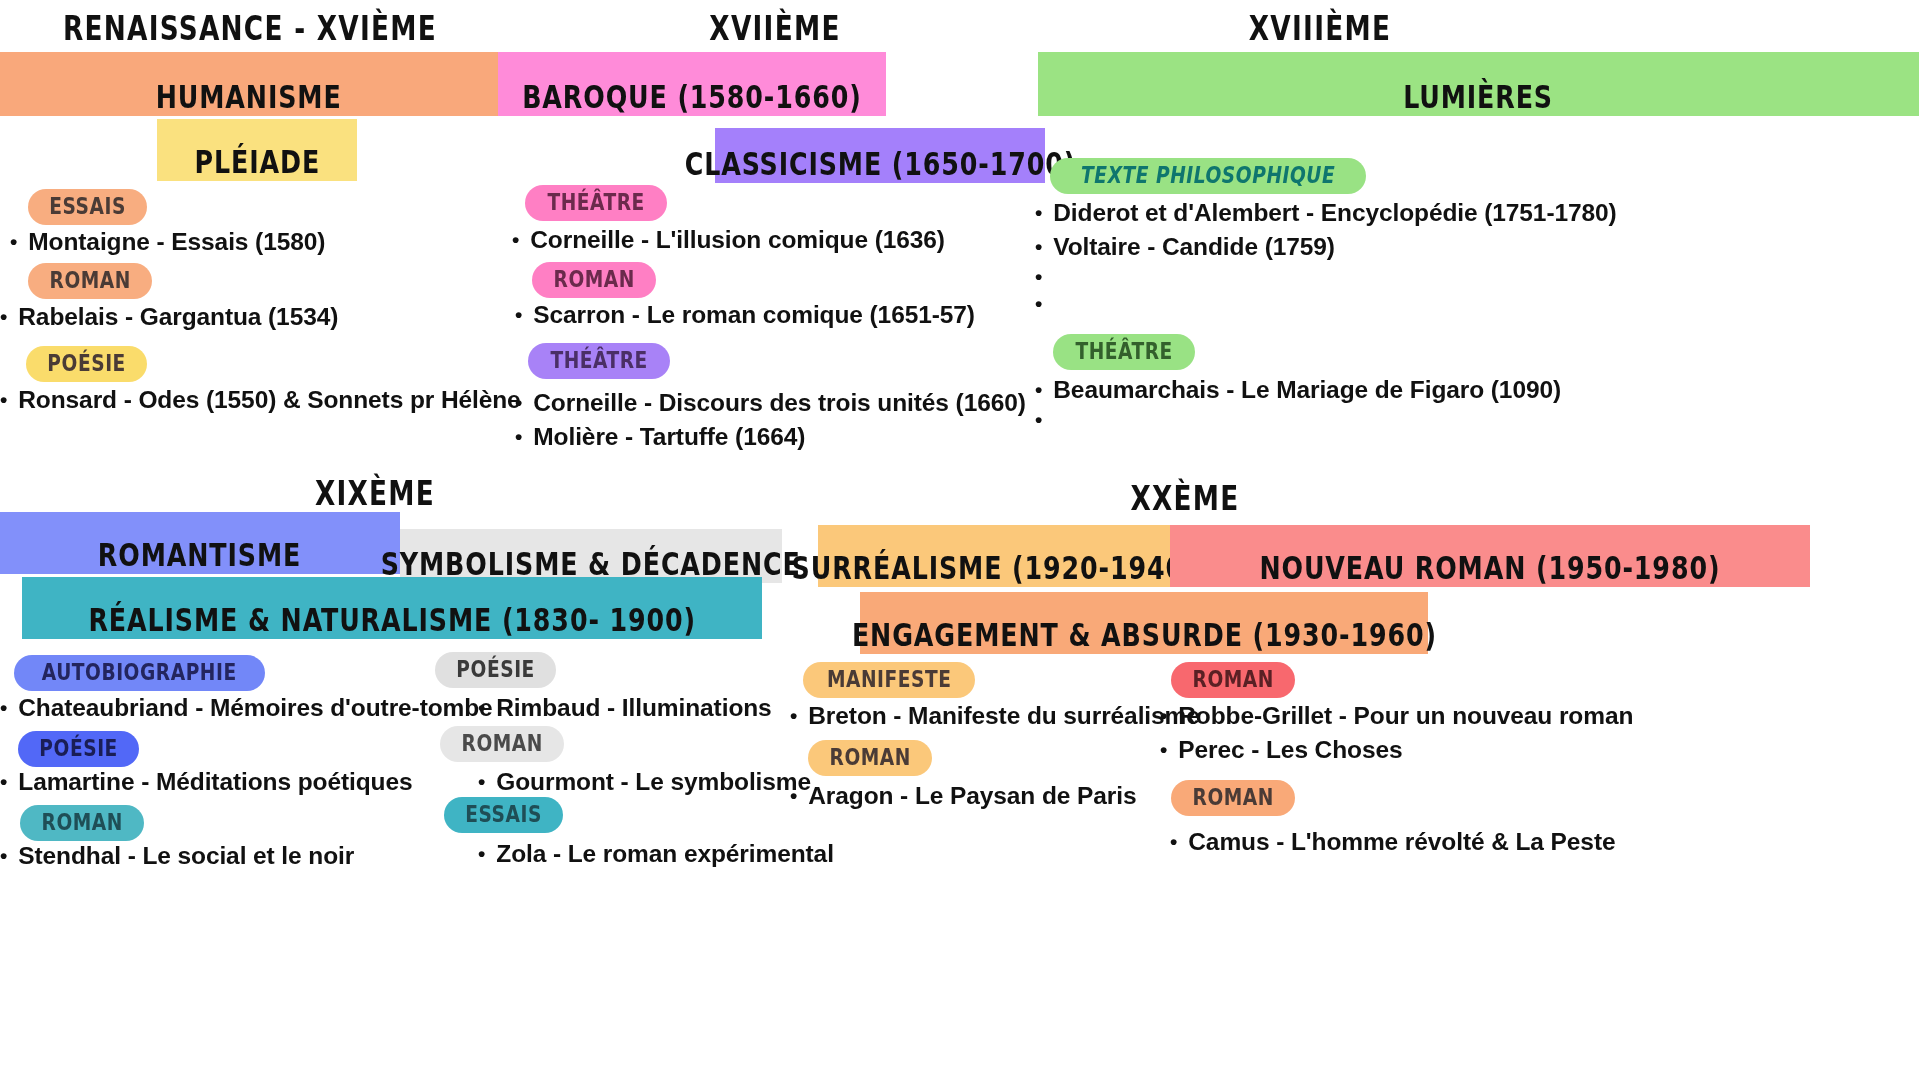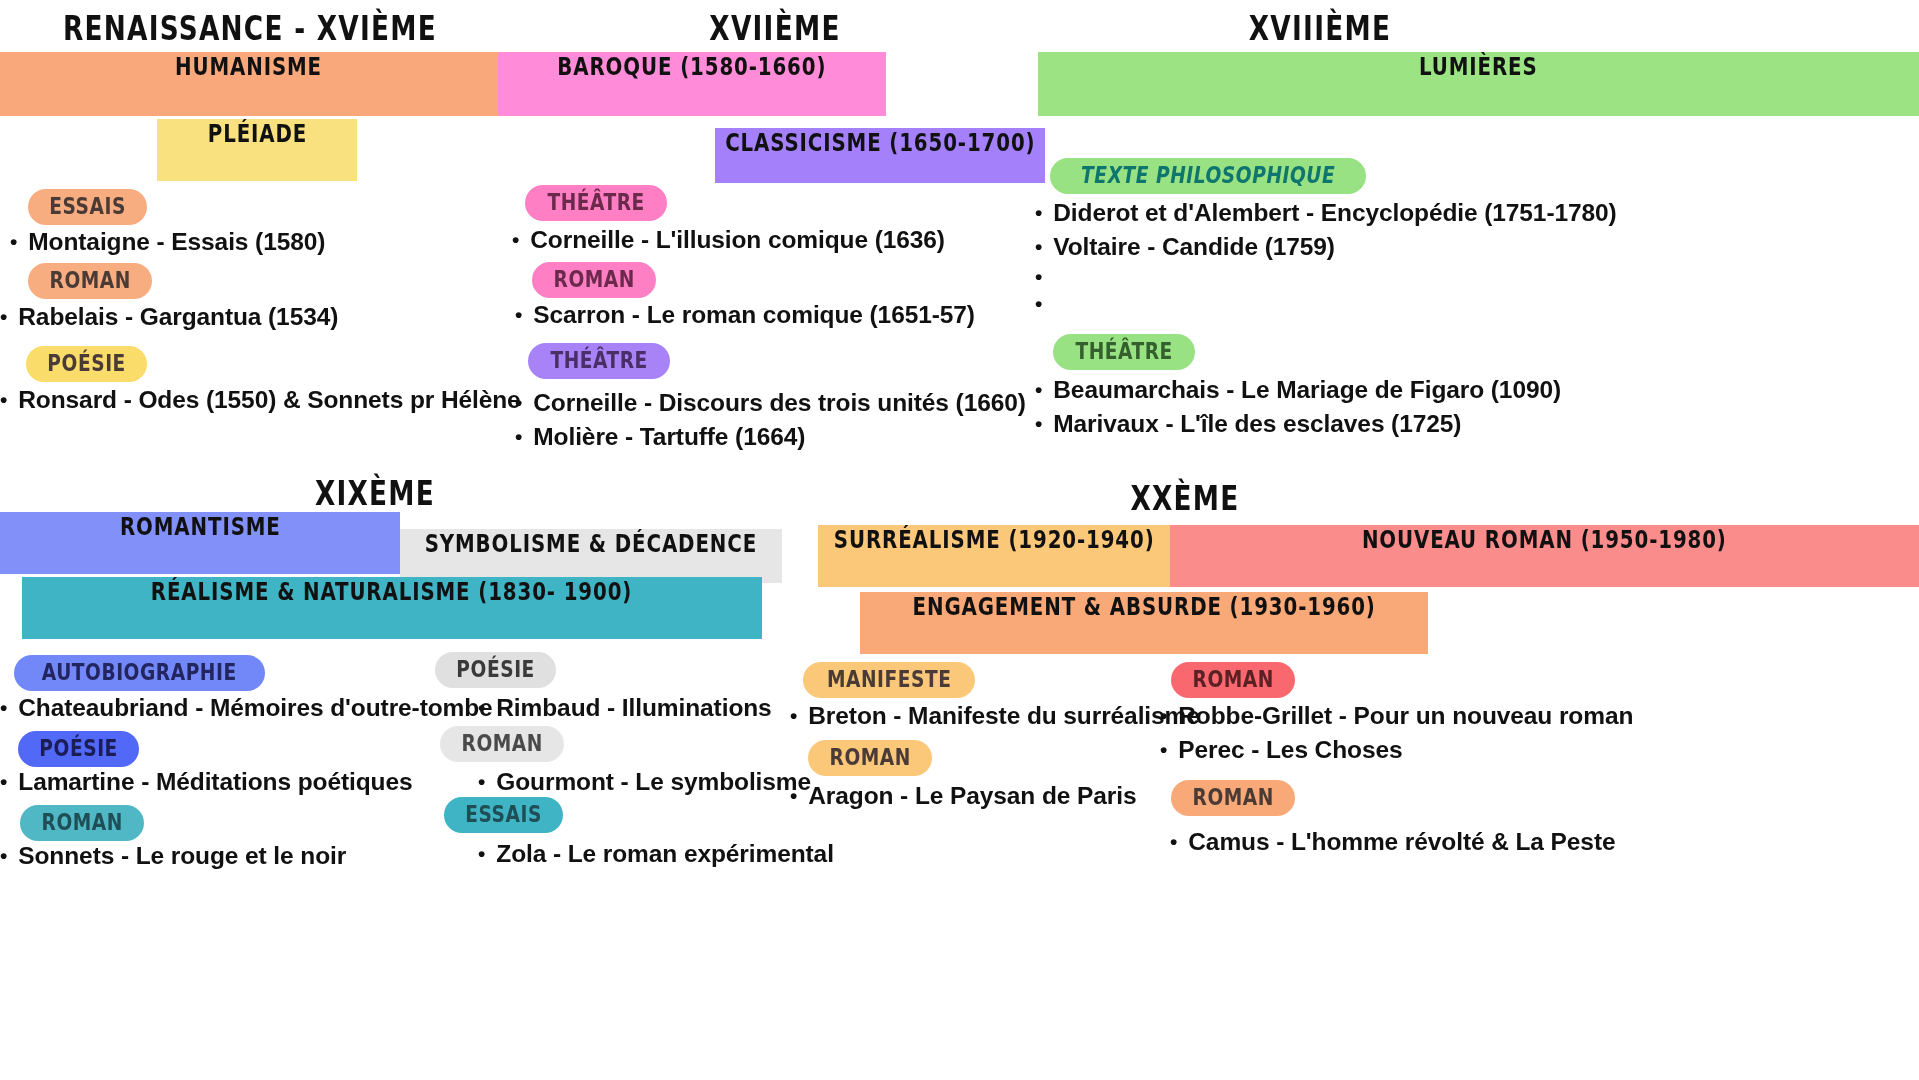--- a/index.html
+++ b/index.html
@@ -28,25 +28,25 @@
     color: #111111;
     text-align: center;
     white-space: nowrap;
     transform: scaleX(0.86);
     transform-origin: center;
   }
 
   
   .bar {
     display: flex;
-    align-items: flex-start;
+    align-items: flex-end;
     justify-content: center;
     font-family: "DejaVu Sans Condensed", "Liberation Sans Narrow", "Liberation Sans", sans-serif;
     font-weight: 700;
-    font-size: 25px;
+    font-size: 32px;
     letter-spacing: 1px;
     color: #111111;
     white-space: nowrap;
     box-sizing: border-box;
     padding: 0 8px;
   }
   .bar span { transform: scaleX(0.88); transform-origin: center; display: inline-block;}
 
   
   .pill {
@@ -215,21 +215,20 @@
     <span>THÉÂTRE</span>
   </div>
 </div>
 <div class="abs entry-list" style="left:1035px; top:376px;">
   <div class="entry">
     <span class="dot">•</span>
     <span>Beaumarchais - Le Mariage de Figaro (1090)</span>
   </div>
   <div class="entry">
     <span class="dot">•</span>
-    <span>Marivaux - L'île des esclaves (1725)</span>
   </div>
 </div>
 
 <div class="abs bar" style="left:0px; top:512px; width:400px; height:62px; background:#8290FA;">
   <span>ROMANTISME</span>
 </div>
 <div class="abs bar" style="left:400px; top:529px; width:382px; height:54px; background:#E6E6E6;">
   <span>SYMBOLISME &amp; DÉCADENCE</span>
 </div>
 <div class="abs bar" style="left:22px; top:577px; width:740px; height:62px; background:#3FB4C4;">
@@ -261,21 +260,21 @@
 </div>
 
 <div class="abs" style="left:20px; top:805px;">
   <div class="pill" style="background:#4FB8C4; color:#1F4E56;">
     <span>ROMAN</span>
   </div>
 </div>
 <div class="abs entry-list" style="left:0px; top:842px;">
   <div class="entry">
     <span class="dot">•</span>
-    <span>Sonnets - Le rouge et le noir</span>
+    <span>Stendhal - Le social et le noir</span>
   </div>
 </div>
 
 <div class="abs" style="left:435px; top:652px;">
   <div class="pill" style="background:#E0E0E0; color:#3A3A3A;">
     <span>POÉSIE</span>
   </div>
 </div>
 <div class="abs entry-list" style="left:478px; top:694px;">
   <div class="entry">
@@ -304,21 +303,21 @@
 <div class="abs entry-list" style="left:478px; top:840px;">
   <div class="entry">
     <span class="dot">•</span>
     <span>Zola - Le roman expérimental</span>
   </div>
 </div>
 
 <div class="abs bar" style="left:818px; top:525px; width:352px; height:62px; background:#FBC87A;">
   <span>SURRÉALISME (1920-1940)</span>
 </div>
-<div class="abs bar" style="left:1170px; top:525px; width:749px; height:62px; background:#FA8C8C;">
+<div class="abs bar" style="left:1170px; top:525px; width:640px; height:62px; background:#FA8C8C;">
   <span>NOUVEAU ROMAN (1950-1980)</span>
 </div>
 <div class="abs bar" style="left:860px; top:592px; width:568px; height:62px; background:#F9A978;">
   <span>ENGAGEMENT &amp; ABSURDE (1930-1960)</span>
 </div>
 
 <div class="abs" style="left:803px; top:662px;">
   <div class="pill" style="background:#FBC87A; color:#4A3B36;">
     <span>MANIFESTE</span>
   </div>

